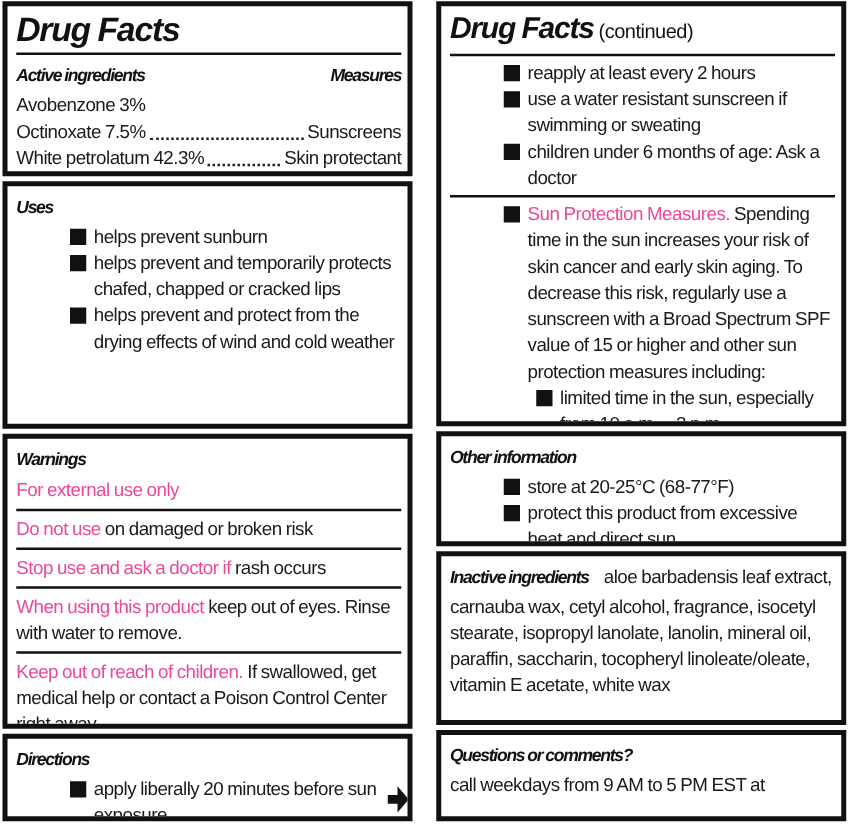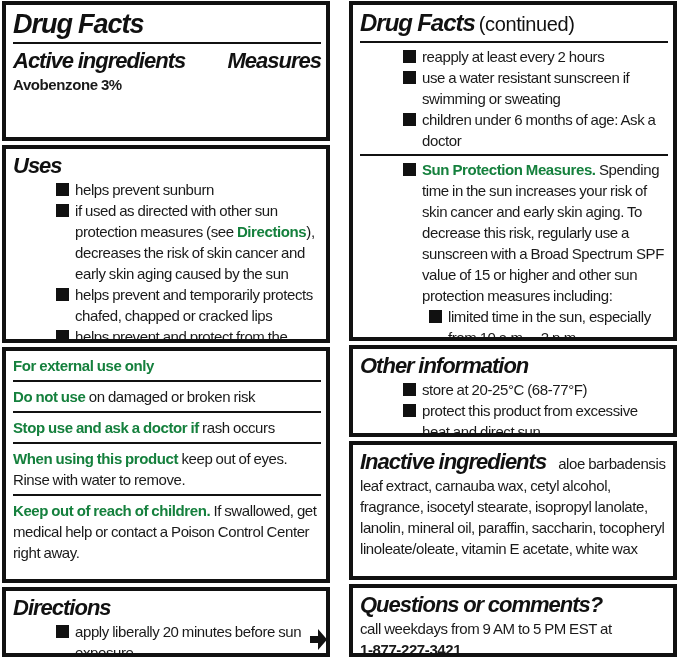--- a/index.html
+++ b/index.html
@@ -25,48 +25,48 @@
     position:relative;
     flex:0 0 auto;
   }
   h1,h2 {
     font-style:italic;
     font-weight:bold;
     letter-spacing:-1px;
     color:#111;
   }
   h1 { font-size:27px; line-height:32px; }
-  h2 { font-size:22px; line-height:27px; }
+  h2 { font-size:14px; line-height:27px; }
   .title-suffix {
     font-style:normal;
     font-weight:normal;
-    font-size:20px;
+    font-size:16px;
     letter-spacing:-0.4px;
     margin-left:4px;
   }
   .rule  { height:2px; background:#111; margin:2px 0 3px 0; }
   .rule-thin { height:2px; background:#111; margin:3px 0; }
   .ai-header { display:flex; justify-content:space-between; align-items:baseline; margin-top:1px; }
-  .ai-row { display:flex; align-items:flex-end;font-weight:bold; }
+  .ai-row { display:flex; align-items:flex-end; }
   .leader {
     flex:1 1 auto;
     border-bottom:2px dotted #222;
     margin:0 3px 4px 3px;
     min-width:8px;
   }
   .bullet { display:flex; align-items:flex-start;margin-left:43px; }
   .sq {
     flex:0 0 auto;
     width:13px; height:13px;
     background:#111;
     margin:4px 6px 0 0;
   }
   .btext { flex:1 1 auto; }
   .sub-bullets { margin-left:26px; }
-  b, .bold { font-weight:bold; color:#15803d; }
+  b, .bold { font-weight:normal; color:#ec4899; }
   .warn-item { padding:1px 0; }
   .arrow {
     position:absolute;
     right:-1px; bottom:1px;
     width:17px; height:25px;
   }
   .inline-h2 { display:inline; margin-right:12px; }
   .phone { font-weight:bold; }
 </style>
 </head>
@@ -79,43 +79,50 @@
     <div class="box" style="height:140px">
       <h1>Drug Facts</h1>
       <div class="rule"></div>
       <div class="ai-header">
         <h2>Active ingredients</h2>
         <h2>Measures</h2>
       </div>
       <div class="ai-row">
         <span>Avobenzone 3%</span>
       </div>
+      <div class="ai-row">
+        <span>Octinoxate 7.5%</span>
+        <span class="leader"></span>
+        <span>Sunscreens</span>
+      </div>
+      <div class="ai-row">
+        <span>White petrolatum 42.3%</span>
+        <span class="leader"></span>
+        <span>Skin protectant</span>
+      </div>
     </div>
 
     <div class="box" style="height:198px">
       <h2>Uses</h2>
       <div class="bullet">
         <span class="sq"></span>
         <span class="btext"><span>helps prevent sunburn</span><b></b><span></span></span>
       </div>
       <div class="bullet">
         <span class="sq"></span>
-        <span class="btext"><span>if used as directed with other sun protection measures (see </span><b>Directions</b><span>), decreases the risk of skin cancer and early skin aging caused by the sun</span></span>
-      </div>
-      <div class="bullet">
-        <span class="sq"></span>
         <span class="btext"><span>helps prevent and temporarily protects chafed, chapped or cracked lips</span><b></b><span></span></span>
       </div>
       <div class="bullet">
         <span class="sq"></span>
         <span class="btext"><span>helps prevent and protect from the drying effects of wind and cold weather</span><b></b><span></span></span>
       </div>
     </div>
 
     <div class="box" style="height:236px">
+      <h2>Warnings</h2>
       <div class="warn-item"><b>For external use only</b><span></span></div>
       <div class="rule-thin"></div>
       <div class="warn-item"><b>Do not use</b><span> on damaged or broken risk</span></div>
       <div class="rule-thin"></div>
       <div class="warn-item"><b>Stop use and ask a doctor if</b><span> rash occurs</span></div>
       <div class="rule-thin"></div>
       <div class="warn-item"><b>When using this product</b><span> keep out of eyes. Rinse with water to remove.</span></div>
       <div class="rule-thin"></div>
       <div class="warn-item"><b>Keep out of reach of children.</b><span> If swallowed, get medical help or contact a Poison Control Center right away.</span></div>
     </div>
@@ -180,16 +187,15 @@
 
     <div class="box" style="height:139px">
       <div>
         <h2 class="inline-h2">Inactive ingredients</h2><span>aloe barbadensis leaf extract, carnauba wax, cetyl alcohol, fragrance, isocetyl stearate, isopropyl lanolate, lanolin, mineral oil, paraffin, saccharin, tocopheryl linoleate/oleate, vitamin E acetate, white wax</span>
       </div>
     </div>
 
     <div class="box" style="height:73px">
       <h2>Questions or comments?</h2>
       <div>call weekdays from 9 AM to 5 PM EST at</div>
-      <div class="phone">1-877-227-3421</div>
     </div>
   </div>
 </div>
 
 </body></html>

